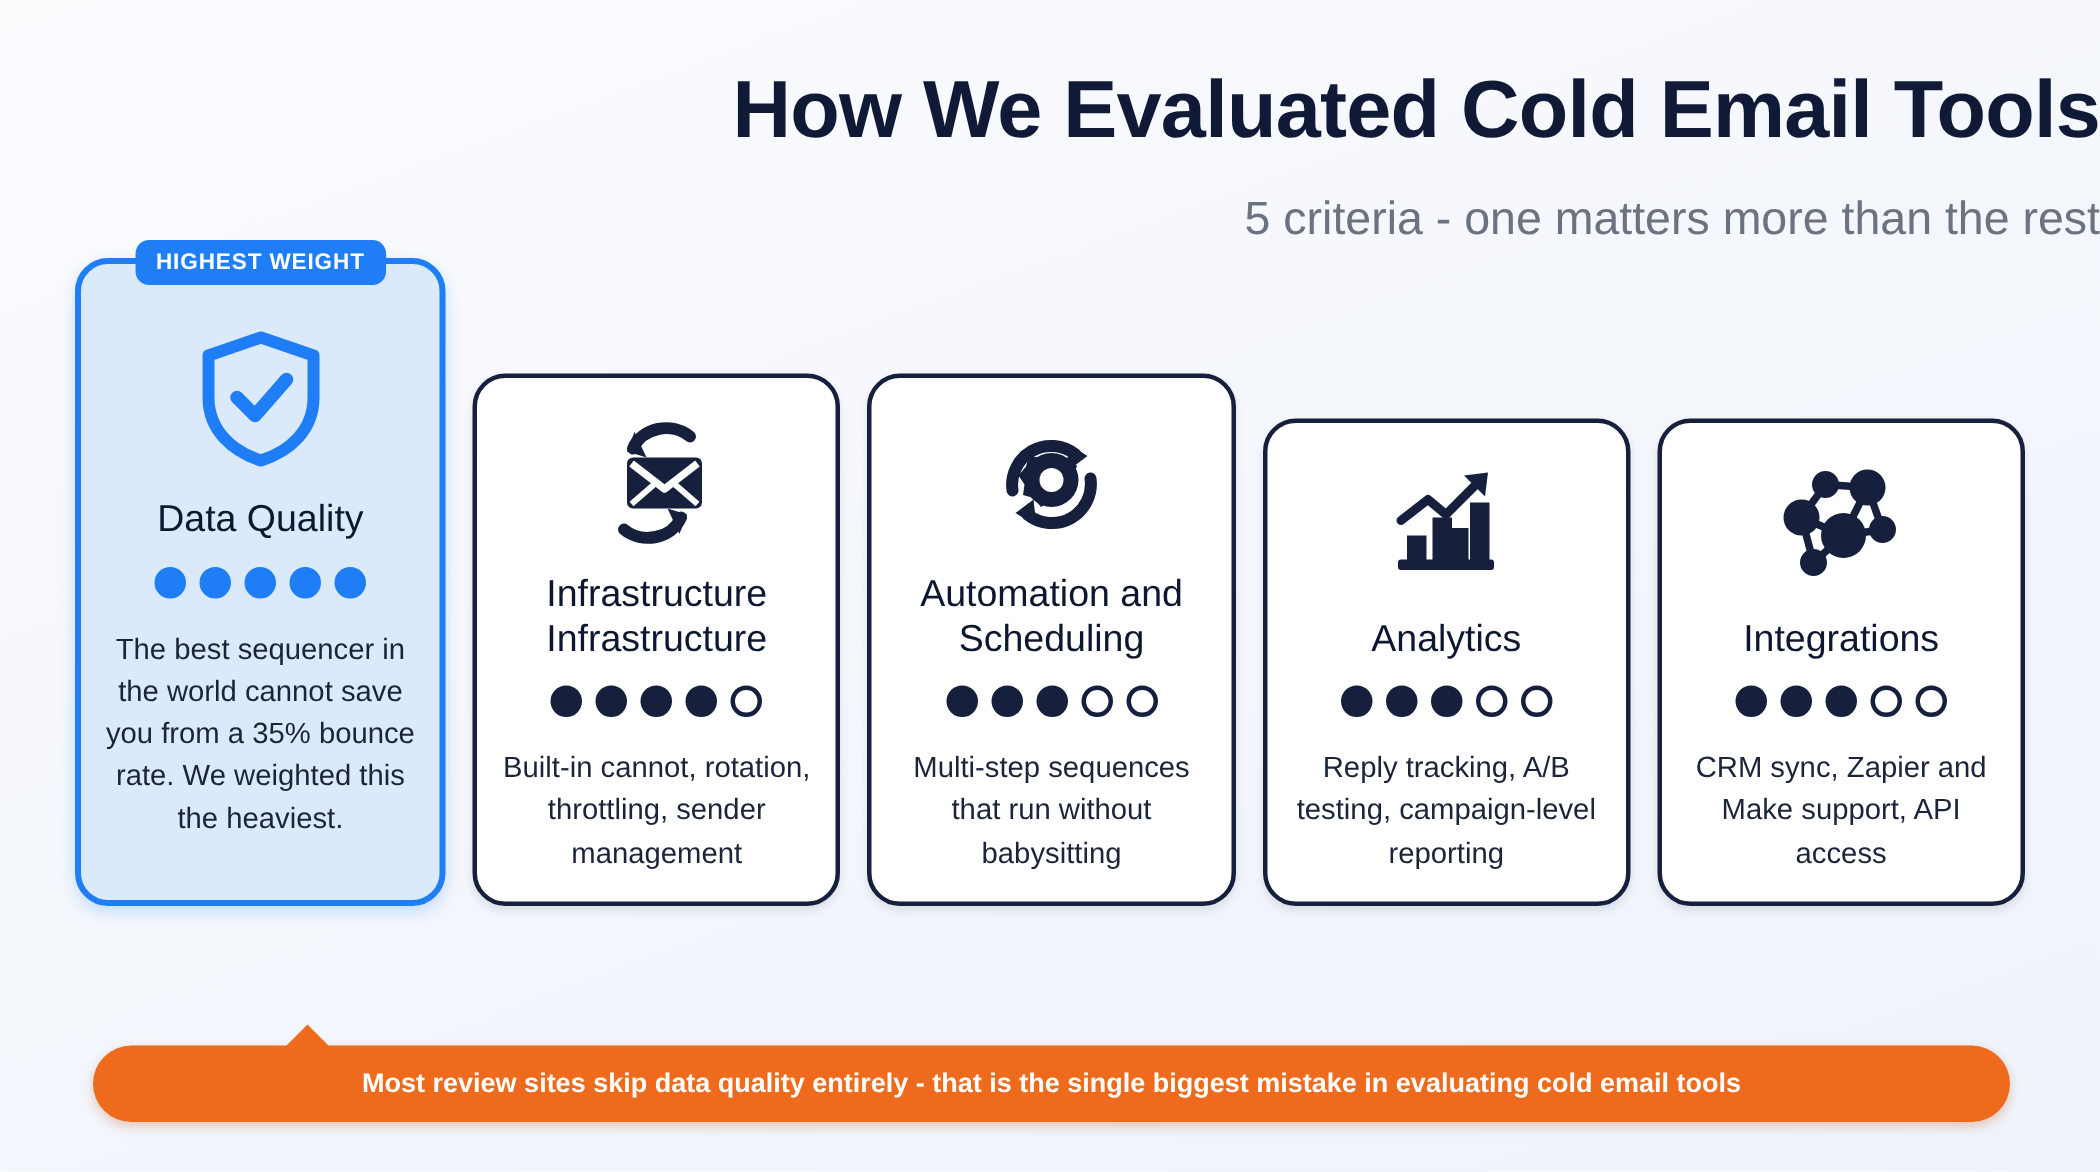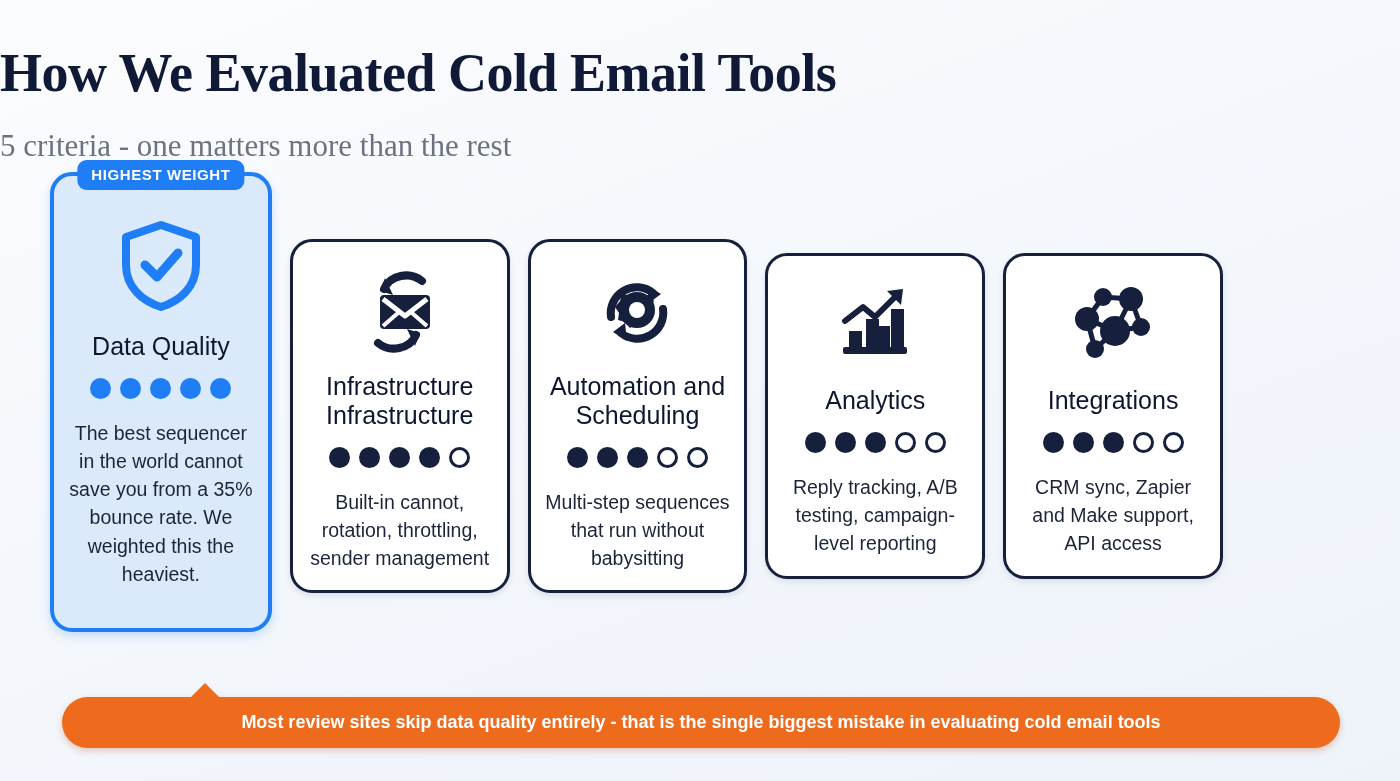--- a/index.html
+++ b/index.html
@@ -7,44 +7,44 @@
     width: 1400px; height: 781px;
     overflow: hidden;
     font-family: "Liberation Sans", sans-serif;
   }
   body {
     background: linear-gradient(160deg, #fbfcfe 0%, #f4f7fc 45%, #eef3fa 100%);
     position: relative;
   }
 
   
-  .header { text-align: left; padding-top: 44px; font-family: Liberation Serif, serif; }
+  .header { text-align: right; padding-top: 44px; }
   .title {
     font-size: 54px;
     font-weight: bold;
     color: #101a36;
     letter-spacing: -0.5px;
     line-height: 1.08;
   }
   .subtitle {
     font-size: 31px;
     color: #6b7280;
     margin-top: 26px;
     font-weight: normal;
   }
 
   
   .cards {
     position: absolute;
     left: 50px;
     top: 200px;
-    width: 1173px;
+    width: 1300px;
     display: flex;
     gap: 18px;
-    align-items: center;
+    align-items: flex-end;
   }
   .card {
     flex: 1 1 0;
     background: #ffffff;
     border: 3px solid #16203d;
     border-radius: 22px;
     padding: 22px 14px 18px;
     display: flex;
     flex-direction: column;
     align-items: center;

